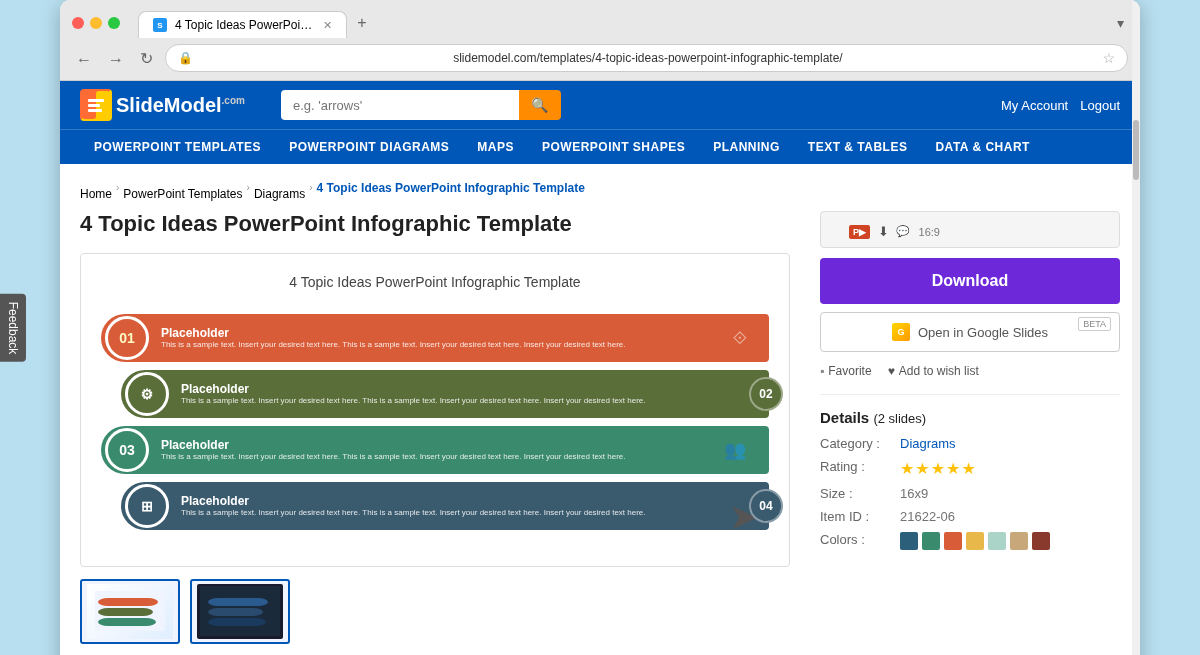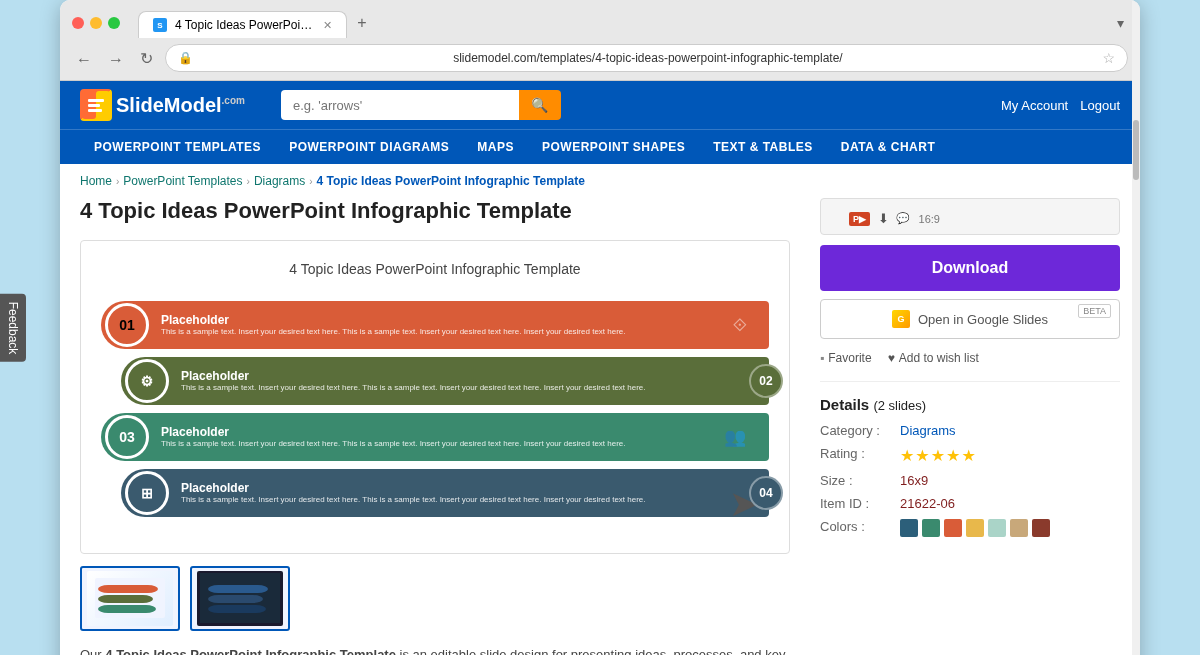--- a/index.html
+++ b/index.html
@@ -154,21 +154,21 @@
     }
     
     .breadcrumb {
       padding: 10px 20px;
       font-size: 12px;
       display: flex;
       align-items: center;
       gap: 4px;
       color: #666;
     }
-    .bc-item { color: #0f766e; cursor: pointer; }
+    .bc-item { color: #000000; cursor: pointer; margin-top: 13px; }
     .bc-active { color: #0057b8; font-weight: bold; }
     .bc-sep { color: #999; font-size: 10px; }
     
     .main-content {
       display: flex;
       padding: 0 20px 20px 20px;
       gap: 30px;
     }
     .content-left { flex: 1; }
     .content-right { width: 300px; flex-shrink: 0; }
@@ -366,21 +366,21 @@
     .heart-icon { color: #888; }
     
     .details-section { border-top: 1px solid #eee; padding-top: 14px; }
     .details-title { font-size: 15px; font-weight: bold; color: #222; margin-bottom: 10px; }
     .detail-row {
       display: flex;
       margin-bottom: 8px;
       font-size: 13px;
     }
     .detail-label { width: 80px; color: #666; font-weight: normal; }
-    .detail-value { color: #7f1d1d; }
+    .detail-value { color: #737373; }
     .detail-link { color: #0057b8; text-decoration: none; cursor: pointer; }
     .stars { color: #ffc107; font-size: 16px; letter-spacing: 1px; }
     .color-swatches { display: flex; gap: 4px; }
     .swatch { width: 18px; height: 18px; border-radius: 2px; }
   </style>
 </head>
 <body>
 
 <div style="position:fixed;left:0;top:50%;transform:translateY(-50%);background:#555;color:white;padding:8px 6px;font-size:12px;cursor:pointer;border-radius:0 4px 4px 0;writing-mode:vertical-lr;text-orientation:mixed;z-index:100;">
   <span>Feedback</span>
@@ -442,20 +442,21 @@
       <span class="header-link">My Account</span>
       <span class="header-link">Logout</span>
     </div>
   </div>
 
   <div class="site-nav">
     <div class="nav-item">POWERPOINT TEMPLATES</div>
     <div class="nav-item">POWERPOINT DIAGRAMS</div>
     <div class="nav-item">MAPS</div>
     <div class="nav-item">POWERPOINT SHAPES</div>
+    <div class="nav-item">PLANNING</div>
     <div class="nav-item">TEXT &amp; TABLES</div>
     <div class="nav-item">DATA &amp; CHART</div>
   </div>
 
   <div class="breadcrumb">
     <span class="bc-item">Home</span>
     <span class="bc-sep">›</span>
     <span class="bc-item">PowerPoint Templates</span>
     <span class="bc-sep">›</span>
     <span class="bc-item">Diagrams</span>
@@ -468,21 +469,21 @@
     <div class="content-left">
       <h1 class="page-title">4 Topic Ideas PowerPoint Infographic Template</h1>
 
       <div class="preview-area">
         <div class="preview-title">4 Topic Ideas PowerPoint Infographic Template</div>
 
         <div class="infographic" style="position:relative;">
 
           <div class="arrow-item">
             <div class="arrow-shape arrow-1" style="background:#d95c38;border-radius:24px 4px 4px 24px;display:flex;align-items:center;padding-right:14px;position:relative;">
-              <div class="arrow-number num-1" style="background:#d95c38;border:3px solid white;width:44px;height:44px;border-radius:50%;display:flex;align-items:center;justify-content:center;font-weight:bold;font-size:14px;color:#000000;flex-shrink:0;margin-left:4px;">01</div>
+              <div class="arrow-number num-1" style="background:#d95c38;border:3px solid white;width:44px;height:44px;border-radius:50%;display:flex;align-items:center;justify-content:center;font-weight:bold;font-size:14px;color:#fef9c3;flex-shrink:0;margin-left:4px;">01</div>
               <div class="arrow-content">
                 <div class="arrow-label">Placeholder</div>
                 <div class="arrow-text">This is a sample text. Insert your desired text here. This is a sample text. Insert your desired text here. Insert your desired text here.</div>
               </div>
               <div style="color:rgba(255,255,255,0.5);font-size:18px;margin-right:8px;">⟐</div>
             </div>
           </div>
 
           <div class="arrow-item" style="margin-left:20px;">
             <div class="arrow-shape" style="background:#5a6e3a;border-radius:24px 4px 4px 24px;display:flex;align-items:center;padding-right:40px;position:relative;">

